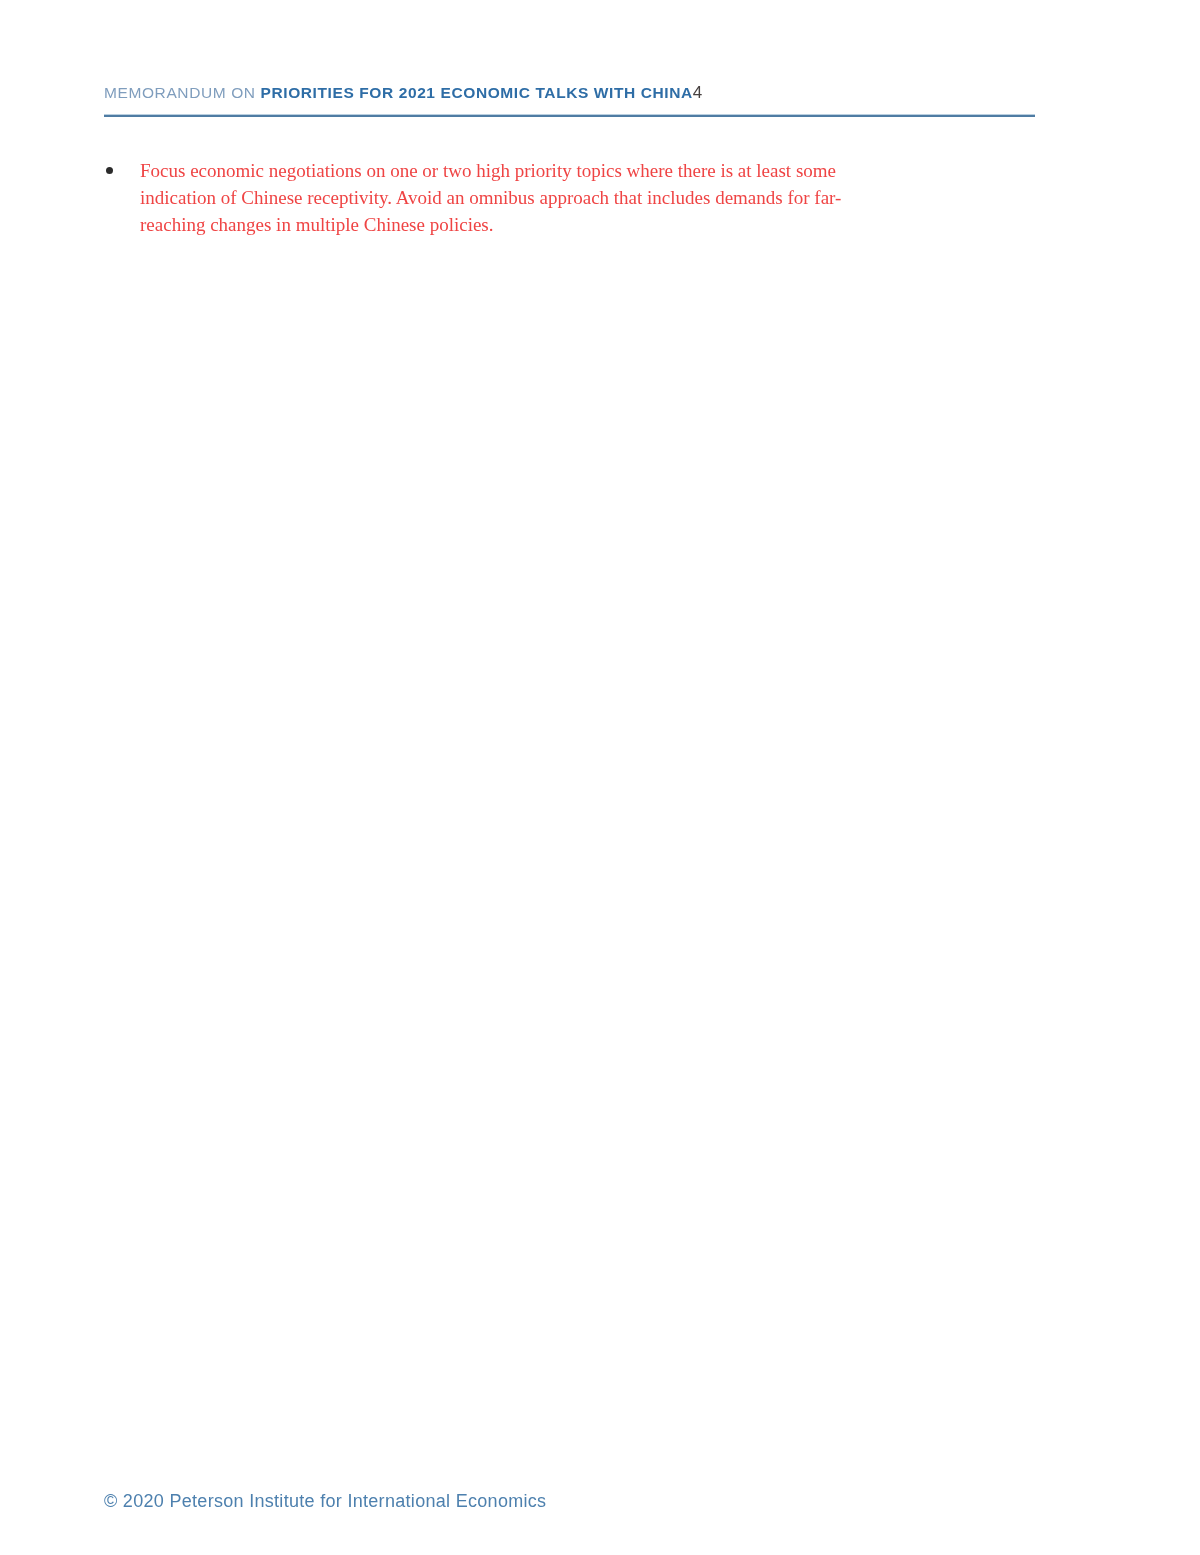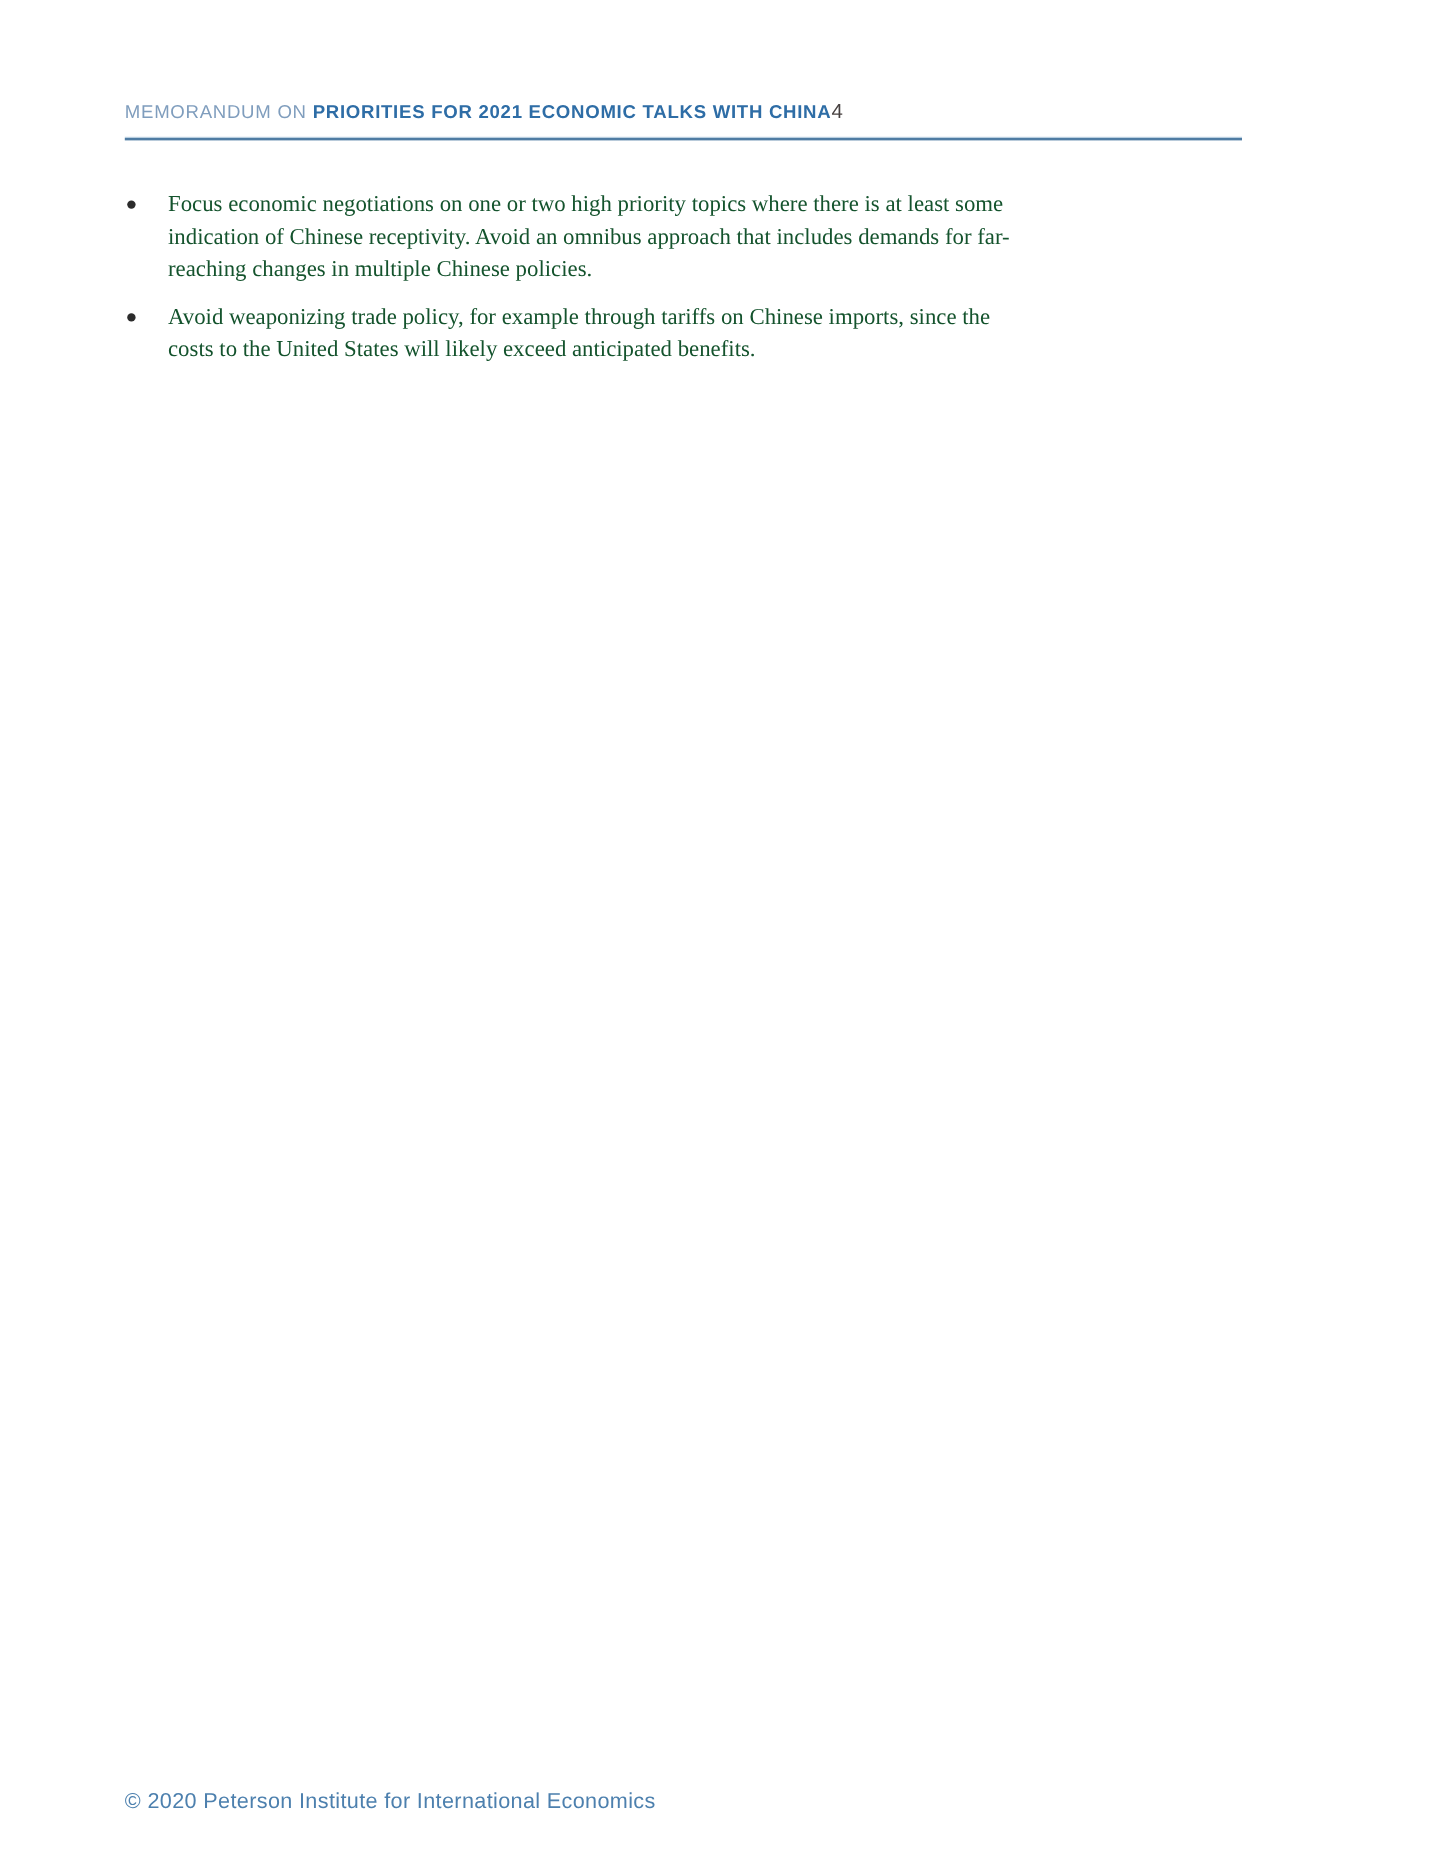--- a/index.html
+++ b/index.html
@@ -65,21 +65,21 @@
     padding: 0;
     list-style: none;
   }
   .bullet-item {
     position: relative;
     padding-left: 36px;
     margin-bottom: 13px;
     font-family: "Liberation Serif", serif;
     font-size: 19px;
     line-height: 27px;
-    color: #14532d;
+    color: #ef4444;
     max-width: 710px;
   }
   .bullet-dot {
     position: absolute;
     left: 2px;
     top: 10px;
     width: 7px;
     height: 7px;
     border-radius: 50%;
     background: #2b2b2b;
@@ -109,22 +109,18 @@
   </div>
 
   <div class="header-rule"></div>
 
   <div class="content">
     <ul class="bullet-list">
       <li class="bullet-item">
         <span class="bullet-dot"></span>
         <span>Focus economic negotiations on one or two high priority topics where there is at least some indication of Chinese receptivity. Avoid an omnibus approach that includes demands for far-reaching changes in multiple Chinese policies.</span>
       </li>
-      <li class="bullet-item">
-        <span class="bullet-dot"></span>
-        <span>Avoid weaponizing trade policy, for example through tariffs on Chinese imports, since the costs to the United States will likely exceed anticipated benefits.</span>
-      </li>
     </ul>
   </div>
 
   <div class="footer">© 2020 Peterson Institute for International Economics</div>
 
 </div>
 
 </body></html>

